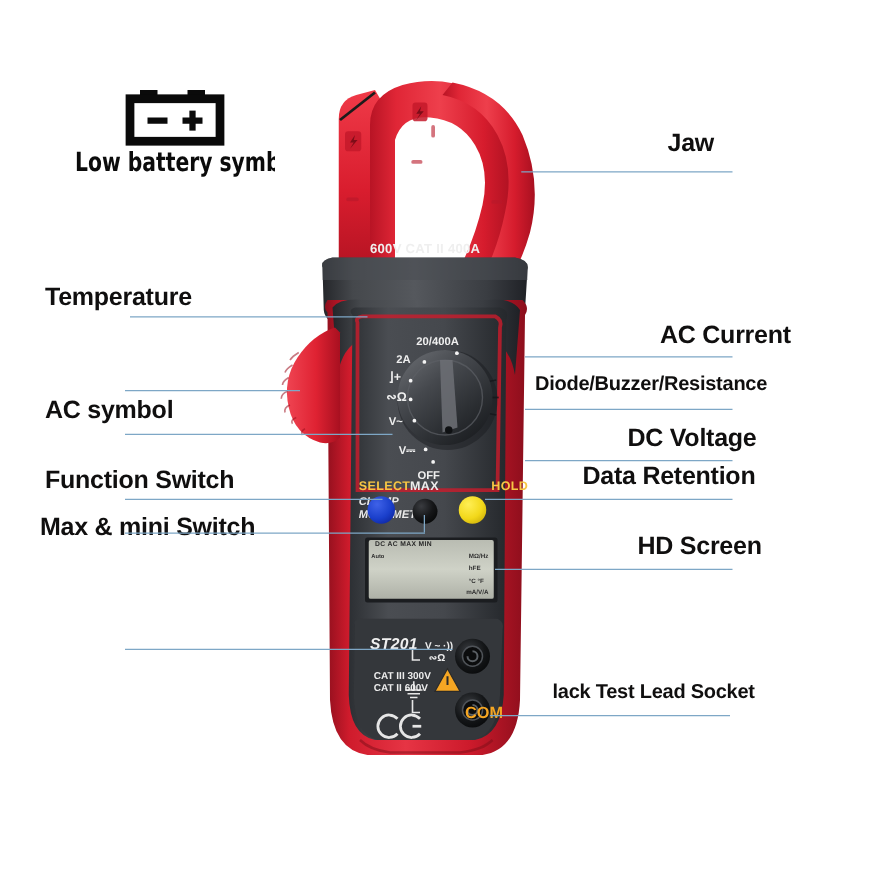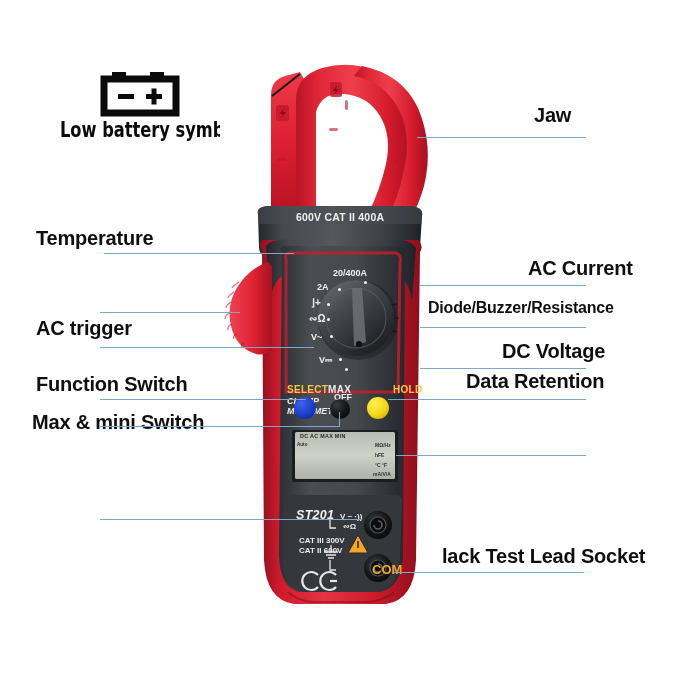--- a/index.html
+++ b/index.html
@@ -312,42 +312,42 @@
         <path d="M330,518 L330,528 L336,528"></path>
         <path d="M330,560 L330,570 L336,570"></path>
         <path d="M324,552 h14 M326,555 h10 M328,558 h6"></path>
         <path d="M331,545 L331,552"></path>
       </g>
 
       <path d="M288,592 Q296,600 312,602 L368,602 Q386,600 394,592" fill="none" stroke="#7c0d18" stroke-width="2" opacity="0.5"></path>
     </svg>
 
     
-    <div class="rating-band" style="left:296px; top:211px;">600V CAT II  400A</div>
+    <div class="rating-band" style="left:296px; top:193px;">600V CAT II  400A</div>
 
     
     <div class="dial-label" style="left:333px; top:269px;">20/400A</div>
     <div class="dial-dot" style="left:364px; top:281px;"></div>
 
     <div class="dial-label" style="left:317px; top:283px;">2A</div>
     <div class="dial-dot" style="left:338px; top:288px;"></div>
 
     <div class="dial-label" style="left:311px; top:298px; font-size:10px;">⌋+</div>
     <div class="dial-dot" style="left:327px; top:303px;"></div>
 
     <div class="dial-label" style="left:309px; top:314px; font-size:10px;">∾Ω</div>
     <div class="dial-dot" style="left:327px; top:318px;"></div>
 
     <div class="dial-label" style="left:311px; top:333px;">V~</div>
     <div class="dial-dot" style="left:330px; top:335px;"></div>
 
     <div class="dial-label" style="left:319px; top:356px;">V⎓</div>
     <div class="dial-dot" style="left:339px; top:358px;"></div>
 
-    <div class="dial-label" style="left:334px; top:376px;margin-top:17px;">OFF</div>
+    <div class="dial-label" style="left:334px; top:376px;">OFF</div>
     <div class="dial-dot" style="left:345px; top:368px;"></div>
 
     
     <div class="dev-text italic" style="left:287px; top:360px; font-size:9px;">CLAMP</div>
     <div class="dev-text italic" style="left:287px; top:370px; font-size:9px;">MULTIMETER</div>
 
     
     <svg width="700" height="700" viewBox="0 0 700 700" style="position:absolute; left:0; top:0; pointer-events:none;">
       <circle cx="305" cy="408" r="11" fill="url(#blueBtn)"></circle>
       <circle cx="340" cy="409" r="10" fill="url(#blackBtn)"></circle>
@@ -389,21 +389,21 @@
 
   <div class="batt-clip" style="left:60px; top:118px; width:160px; height:26px;">
     <div class="batt-caption" style="left:0; top:0; font-size:21px;">Low battery symbol</div>
   </div>
 
   <div class="anno-label anno-left" style="left:36px; top:228px; font-size:20px;">Temperature</div>
   <div class="leader" style="left:104px; top:253px; width:190px;"></div>
 
   <div class="leader" style="left:100px; top:312px; width:140px;"></div>
 
-  <div class="anno-label anno-left" style="left:36px; top:318px; font-size:20px;">AC trigger</div>
+  <div class="anno-label anno-left" style="left:36px; top:318px; font-size:20px;">AC symbol</div>
   <div class="leader" style="left:100px; top:347px; width:214px;"></div>
 
   <div class="anno-label anno-left" style="left:36px; top:374px; font-size:20px;">Function Switch</div>
   <div class="leader" style="left:100px; top:399px; width:206px;"></div>
 
   <div class="anno-label anno-left" style="left:32px; top:412px; font-size:20px;">Max &amp; mini Switch</div>
   <div class="leader" style="left:100px; top:426px; width:240px;"></div>
   <div class="leader" style="left:339px; top:412px; width:0; height:14px; border-left:1.6px solid #7ea7c6; border-top:0;"></div>
 
   <div class="leader" style="left:100px; top:519px; width:262px;"></div>
@@ -416,18 +416,19 @@
 
   <div class="anno-label anno-right" style="left:428px; top:300px; font-size:16px;">Diode/Buzzer/Resistance</div>
   <div class="leader" style="left:420px; top:327px; width:166px;"></div>
 
   <div class="anno-label anno-right" style="left:502px; top:341px; font-size:20px;">DC Voltage</div>
   <div class="leader" style="left:420px; top:368px; width:166px;"></div>
 
   <div class="anno-label anno-right" style="left:466px; top:371px; font-size:20px;">Data Retention</div>
   <div class="leader" style="left:388px; top:399px; width:198px;"></div>
 
+  <div class="anno-label anno-right" style="left:510px; top:427px; font-size:20px;">HD Screen</div>
   <div class="leader" style="left:396px; top:455px; width:190px;"></div>
 
-  <div class="anno-label anno-right" style="left:442px; top:546px; font-size:20px;">lack Test Lead Socket</div>
+  <div class="anno-label anno-right" style="left:442px; top:546px; font-size:16px;">lack Test Lead Socket</div>
   <div class="leader" style="left:392px; top:572px; width:192px;"></div>
 
 </div>
 
 </body></html>

